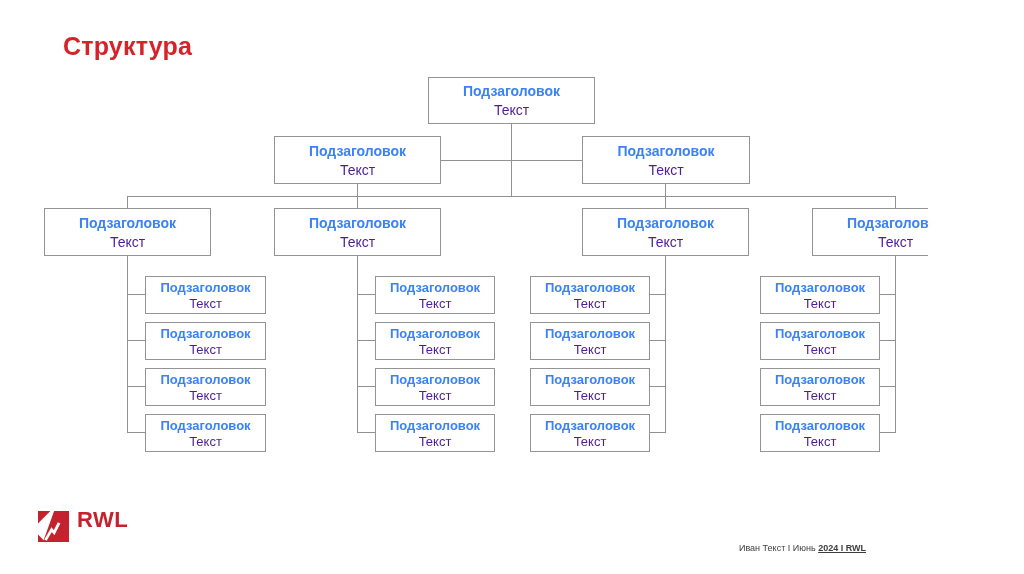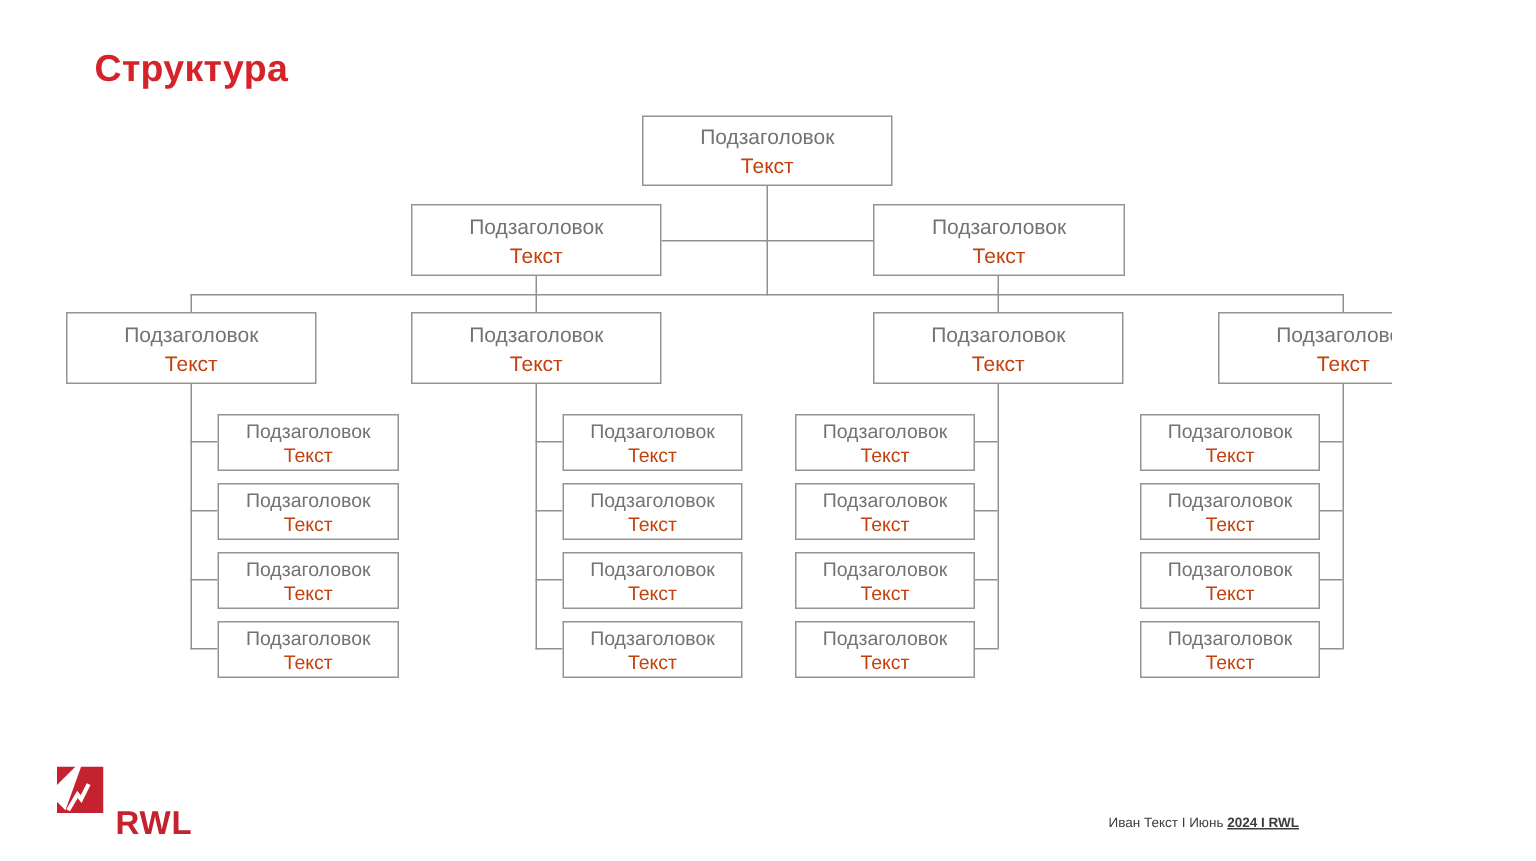--- a/index.html
+++ b/index.html
@@ -15,29 +15,29 @@
   .ln{position:absolute;background:#919191;}
   .v{width:1px;}
   .h{height:1px;}
   
   .node{
     position:absolute;box-sizing:border-box;background:#ffffff;
     border:1px solid #949494;
     display:flex;flex-direction:column;align-items:center;justify-content:center;
     text-align:center;
   }
-  .node .nt{color:#737373;font-weight:normal;font-size:14px;line-height:19px;}
-  .node .nb{color:#c2410c;font-size:14px;line-height:18px;}
+  .node .nt{color:#3b82f6;font-weight:bold;font-size:14px;line-height:19px;}
+  .node .nb{color:#4c1d95;font-size:14px;line-height:18px;}
   .node.small .nt{font-size:13px;line-height:17px;}
   .node.small .nb{font-size:13px;line-height:16px;}
   
   .logo{position:absolute;left:38px;top:511px;width:31px;height:31px;}
   .logo svg{display:block;width:31px;height:31px;}
   .logo-text{
-    position:absolute;left:77px;top:536px;
+    position:absolute;left:77px;top:507px;
     font-size:22px;font-weight:bold;color:#c4222e;letter-spacing:.5px;
   }
   .credit{
     position:absolute;top:543px;right:62px;
     font-size:9px;color:#3d3d3d;white-space:nowrap;
   }
   .credit b{font-weight:bold;text-decoration:underline;}
 </style>
 </head>
 <body>

